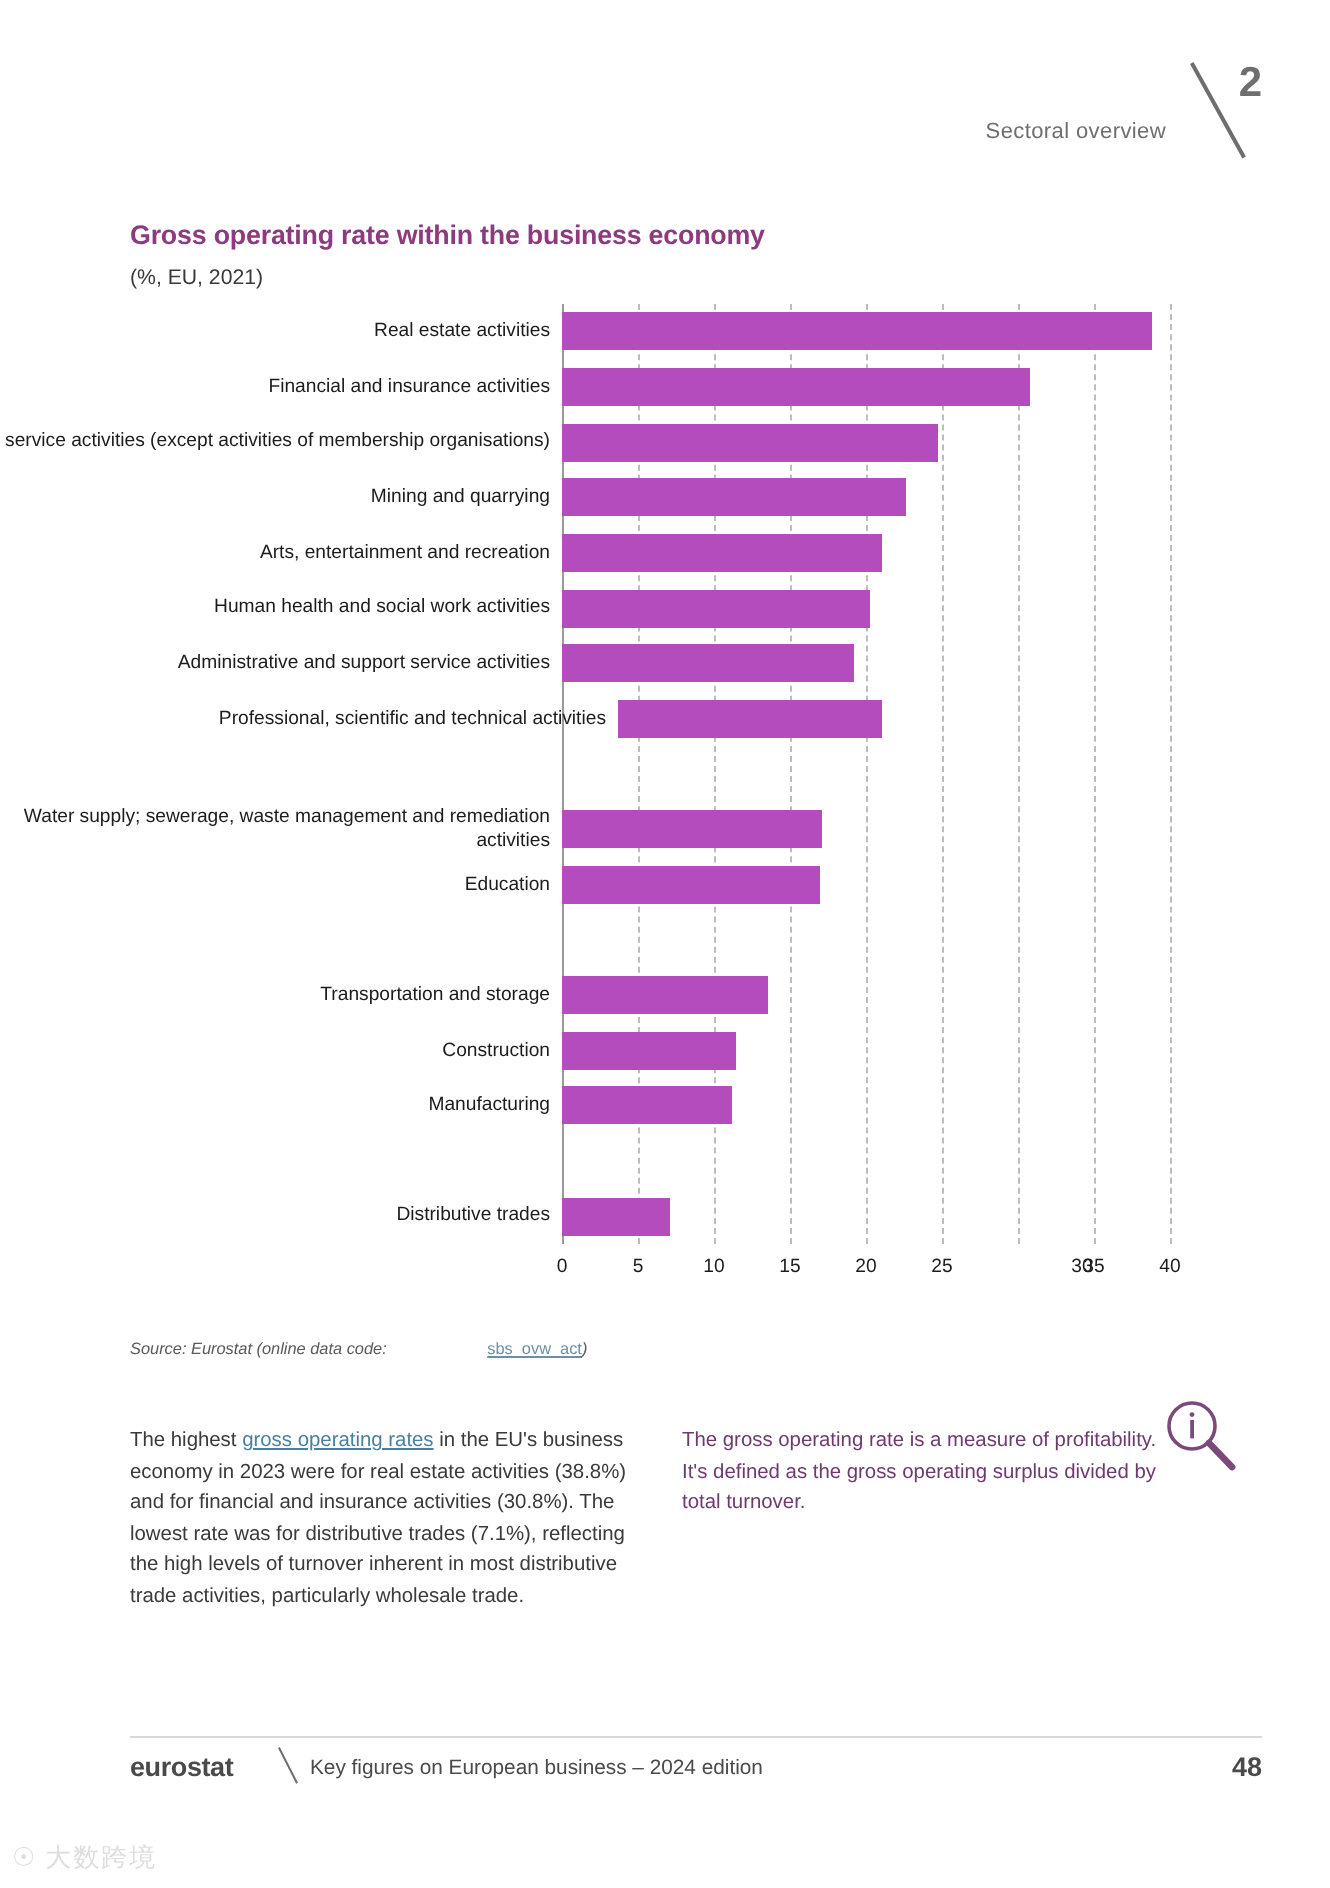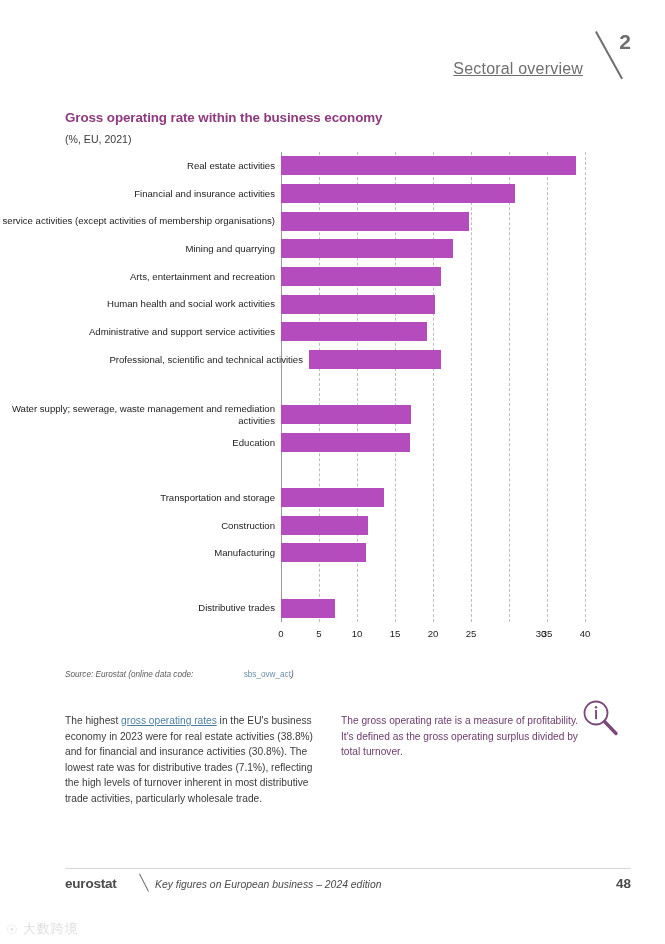--- a/index.html
+++ b/index.html
@@ -9,22 +9,22 @@
     color:#3a3a3a;position:relative;overflow:hidden;
   }
   .page{position:relative;width:665px;height:944px;}
 
   
   .chapter-header{
     position:absolute;top:30px;right:34px;
     display:flex;align-items:flex-start;gap:0;height:56px;
   }
   .chapter-title{
-    font-size:16px;color:#6e6e6e;letter-spacing:.2px;
-    margin-top:30px;margin-right:8px;white-space:nowrap;text-decoration:underline;
+    font-size:11px;color:#6e6e6e;letter-spacing:.2px;
+    margin-top:30px;margin-right:8px;white-space:nowrap;
   }
   .chapter-slash{position:relative;width:40px;height:56px;}
   .chapter-slash .bar{
     position:absolute;left:4px;top:2px;width:1.6px;height:54px;
     background:#6e6e6e;transform:rotate(-29deg);transform-origin:top left;
   }
   .chapter-num{
     position:absolute;right:0;top:0;font-size:21px;font-weight:bold;color:#6e6e6e;
   }
 
@@ -71,21 +71,21 @@
     position:absolute;top:4px;transform:translateX(-50%);
     font-size:9.6px;color:#1c1c1c;
   }
 
   .source{
     position:absolute;left:65px;top:670px;font-size:8.2px;color:#5a5a5a;
     font-style:italic;
   }
   .source .lbl{font-style:italic;}
   .source .code{
-    font-style:normal;color:#6b8fa8;padding-left:48px;
+    font-style:normal;color:#6b8fa8;text-decoration:underline;padding-left:48px;
   }
 
   
   .body-col{
     position:absolute;left:65px;top:713px;width:258px;
     font-size:10.2px;line-height:15.6px;color:#3a3a3a;
   }
   .body-col a{color:#4a7fa0;text-decoration:underline;}
 
   .note-col{
@@ -106,21 +106,21 @@
   }
   .brand{
     position:absolute;left:0;top:0;font-size:13.5px;font-weight:bold;color:#4a4a4a;
     letter-spacing:-.2px;
   }
   .brand-slash{
     position:absolute;left:74px;top:-2px;width:1.4px;height:20px;
     background:#6e6e6e;transform:rotate(-27deg);transform-origin:top left;
   }
   .footer-text{
-    position:absolute;left:90px;top:3px;font-size:10.4px;color:#4a4a4a;font-style:italic;
+    position:absolute;left:90px;top:3px;font-size:10.4px;color:#4a4a4a;
   }
   .page-num{
     position:absolute;right:0;top:0;font-size:13.5px;font-weight:bold;color:#4a4a4a;
   }
   .watermark{
     position:absolute;left:6px;bottom:6px;font-size:13px;color:#dedede;
     letter-spacing:1px;display:flex;align-items:center;gap:4px;
     font-family:"DejaVu Sans", sans-serif;
   }
 </style>

